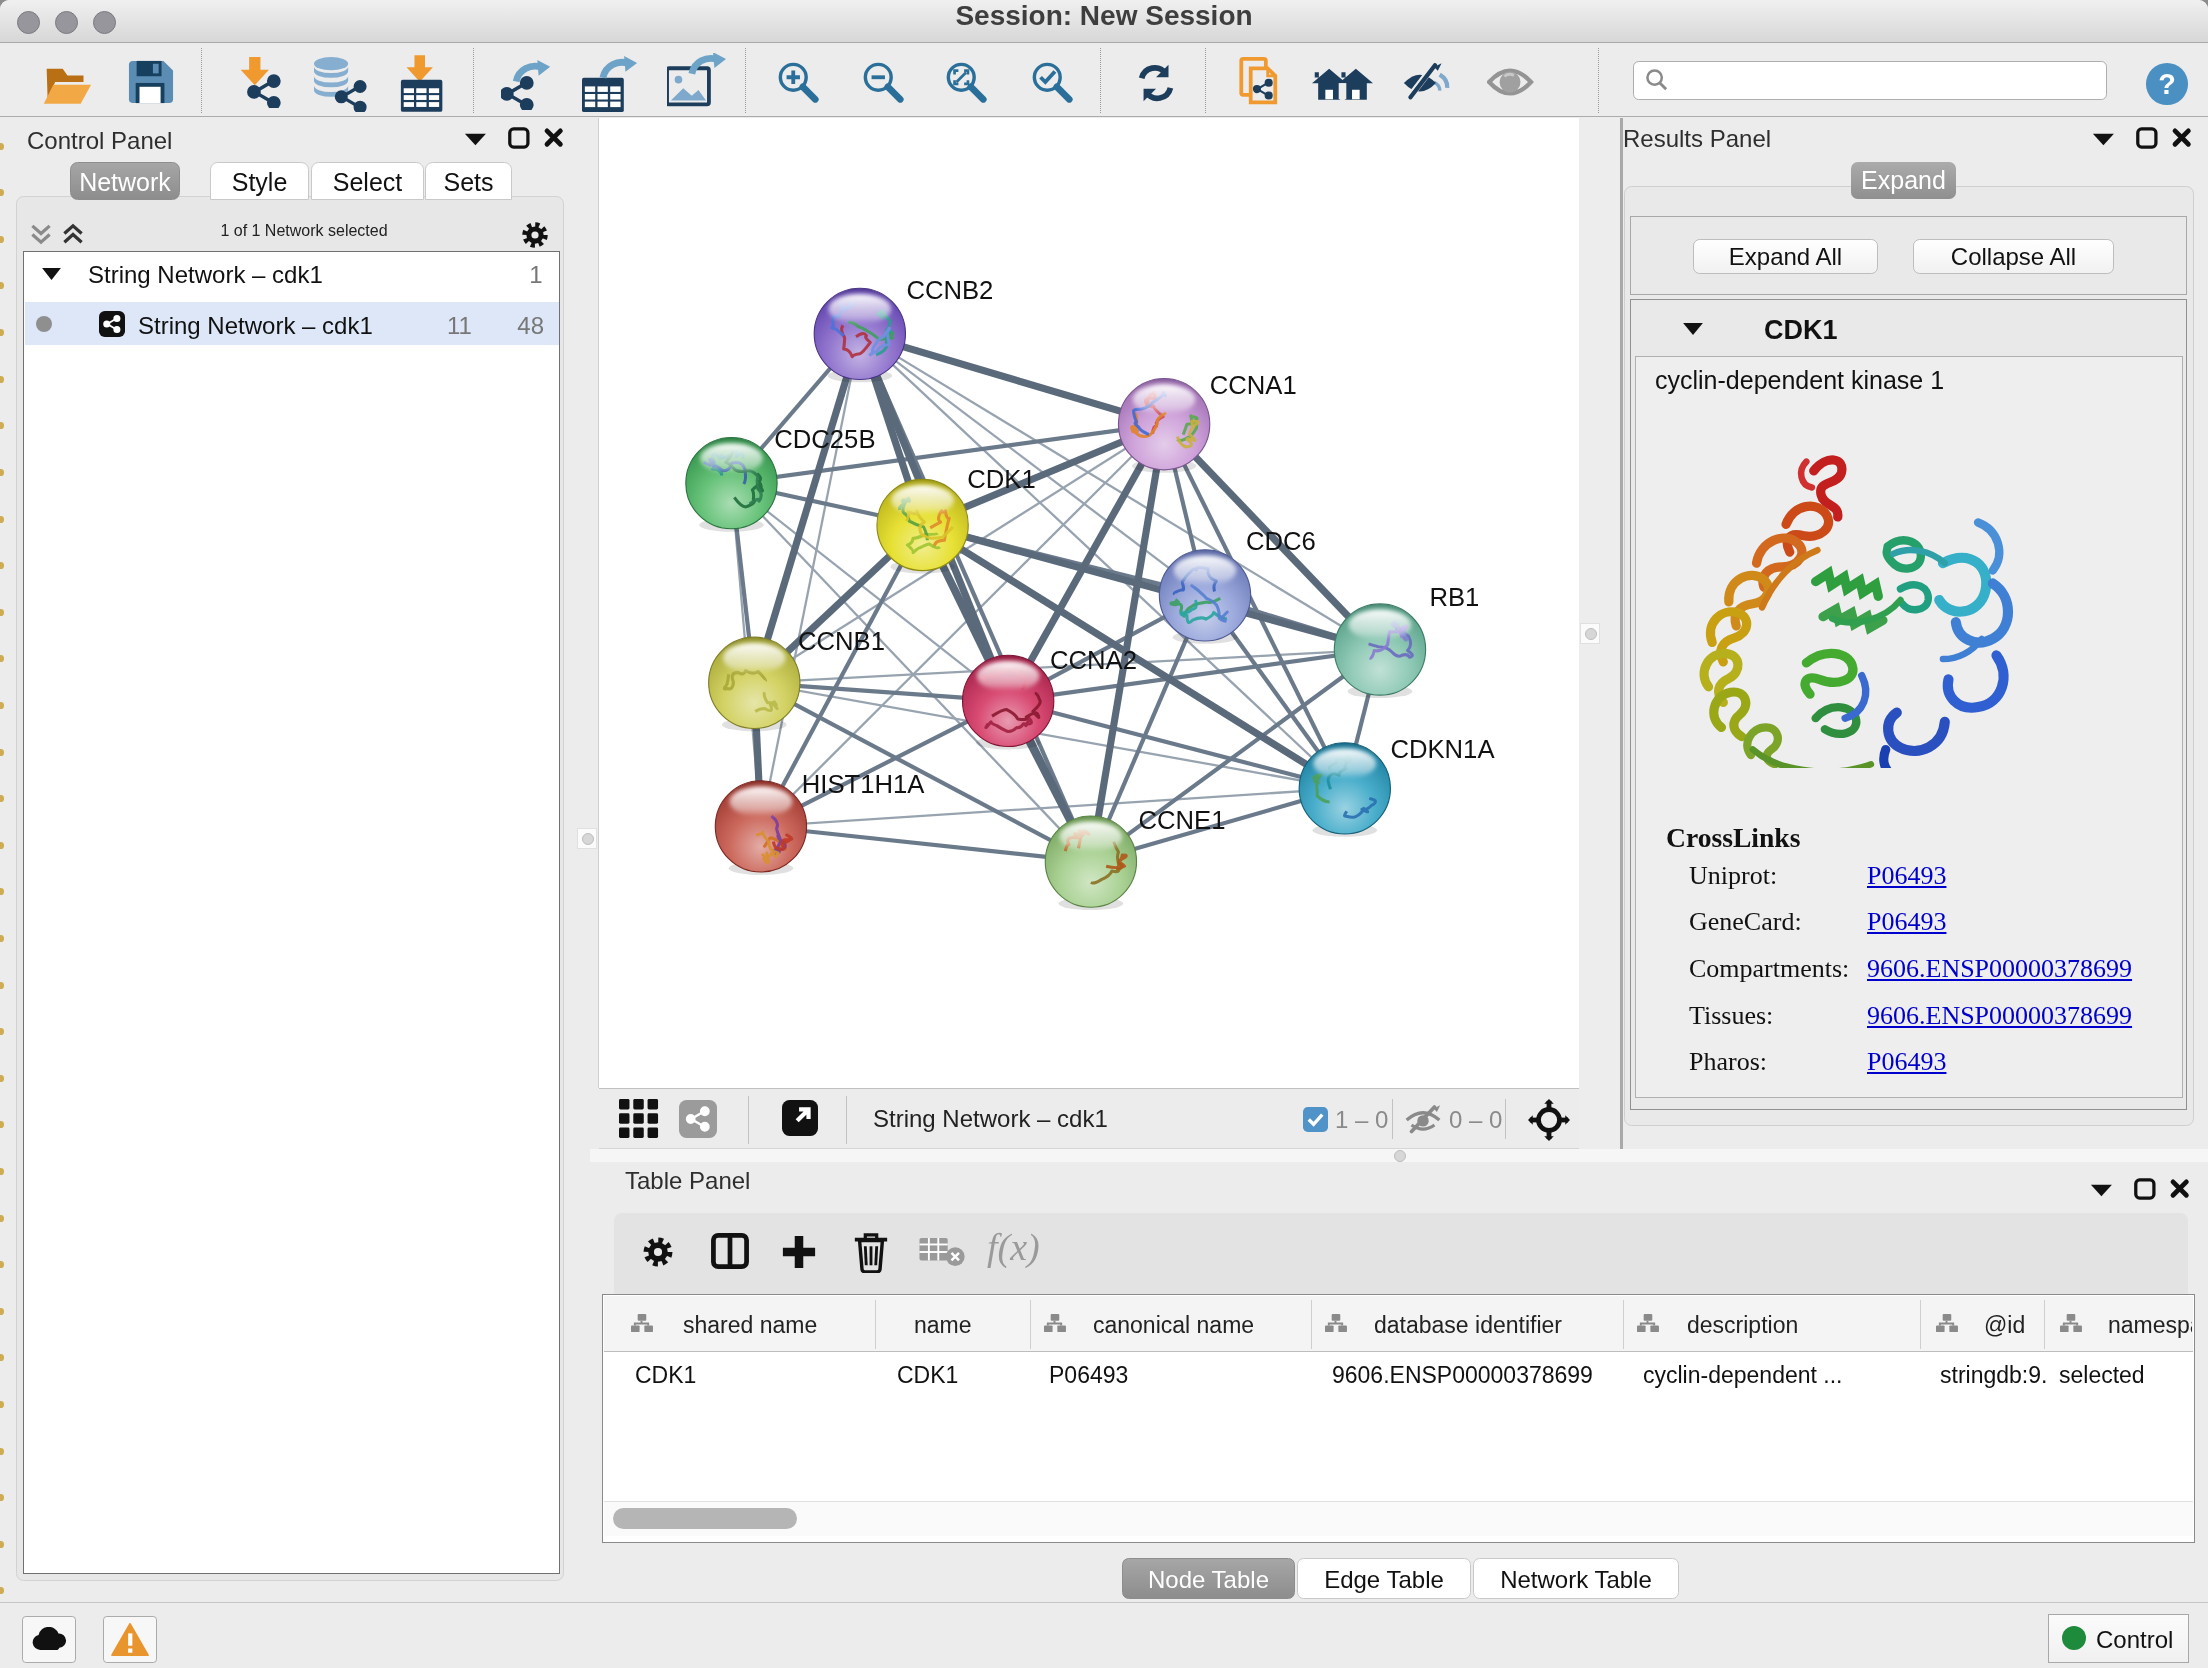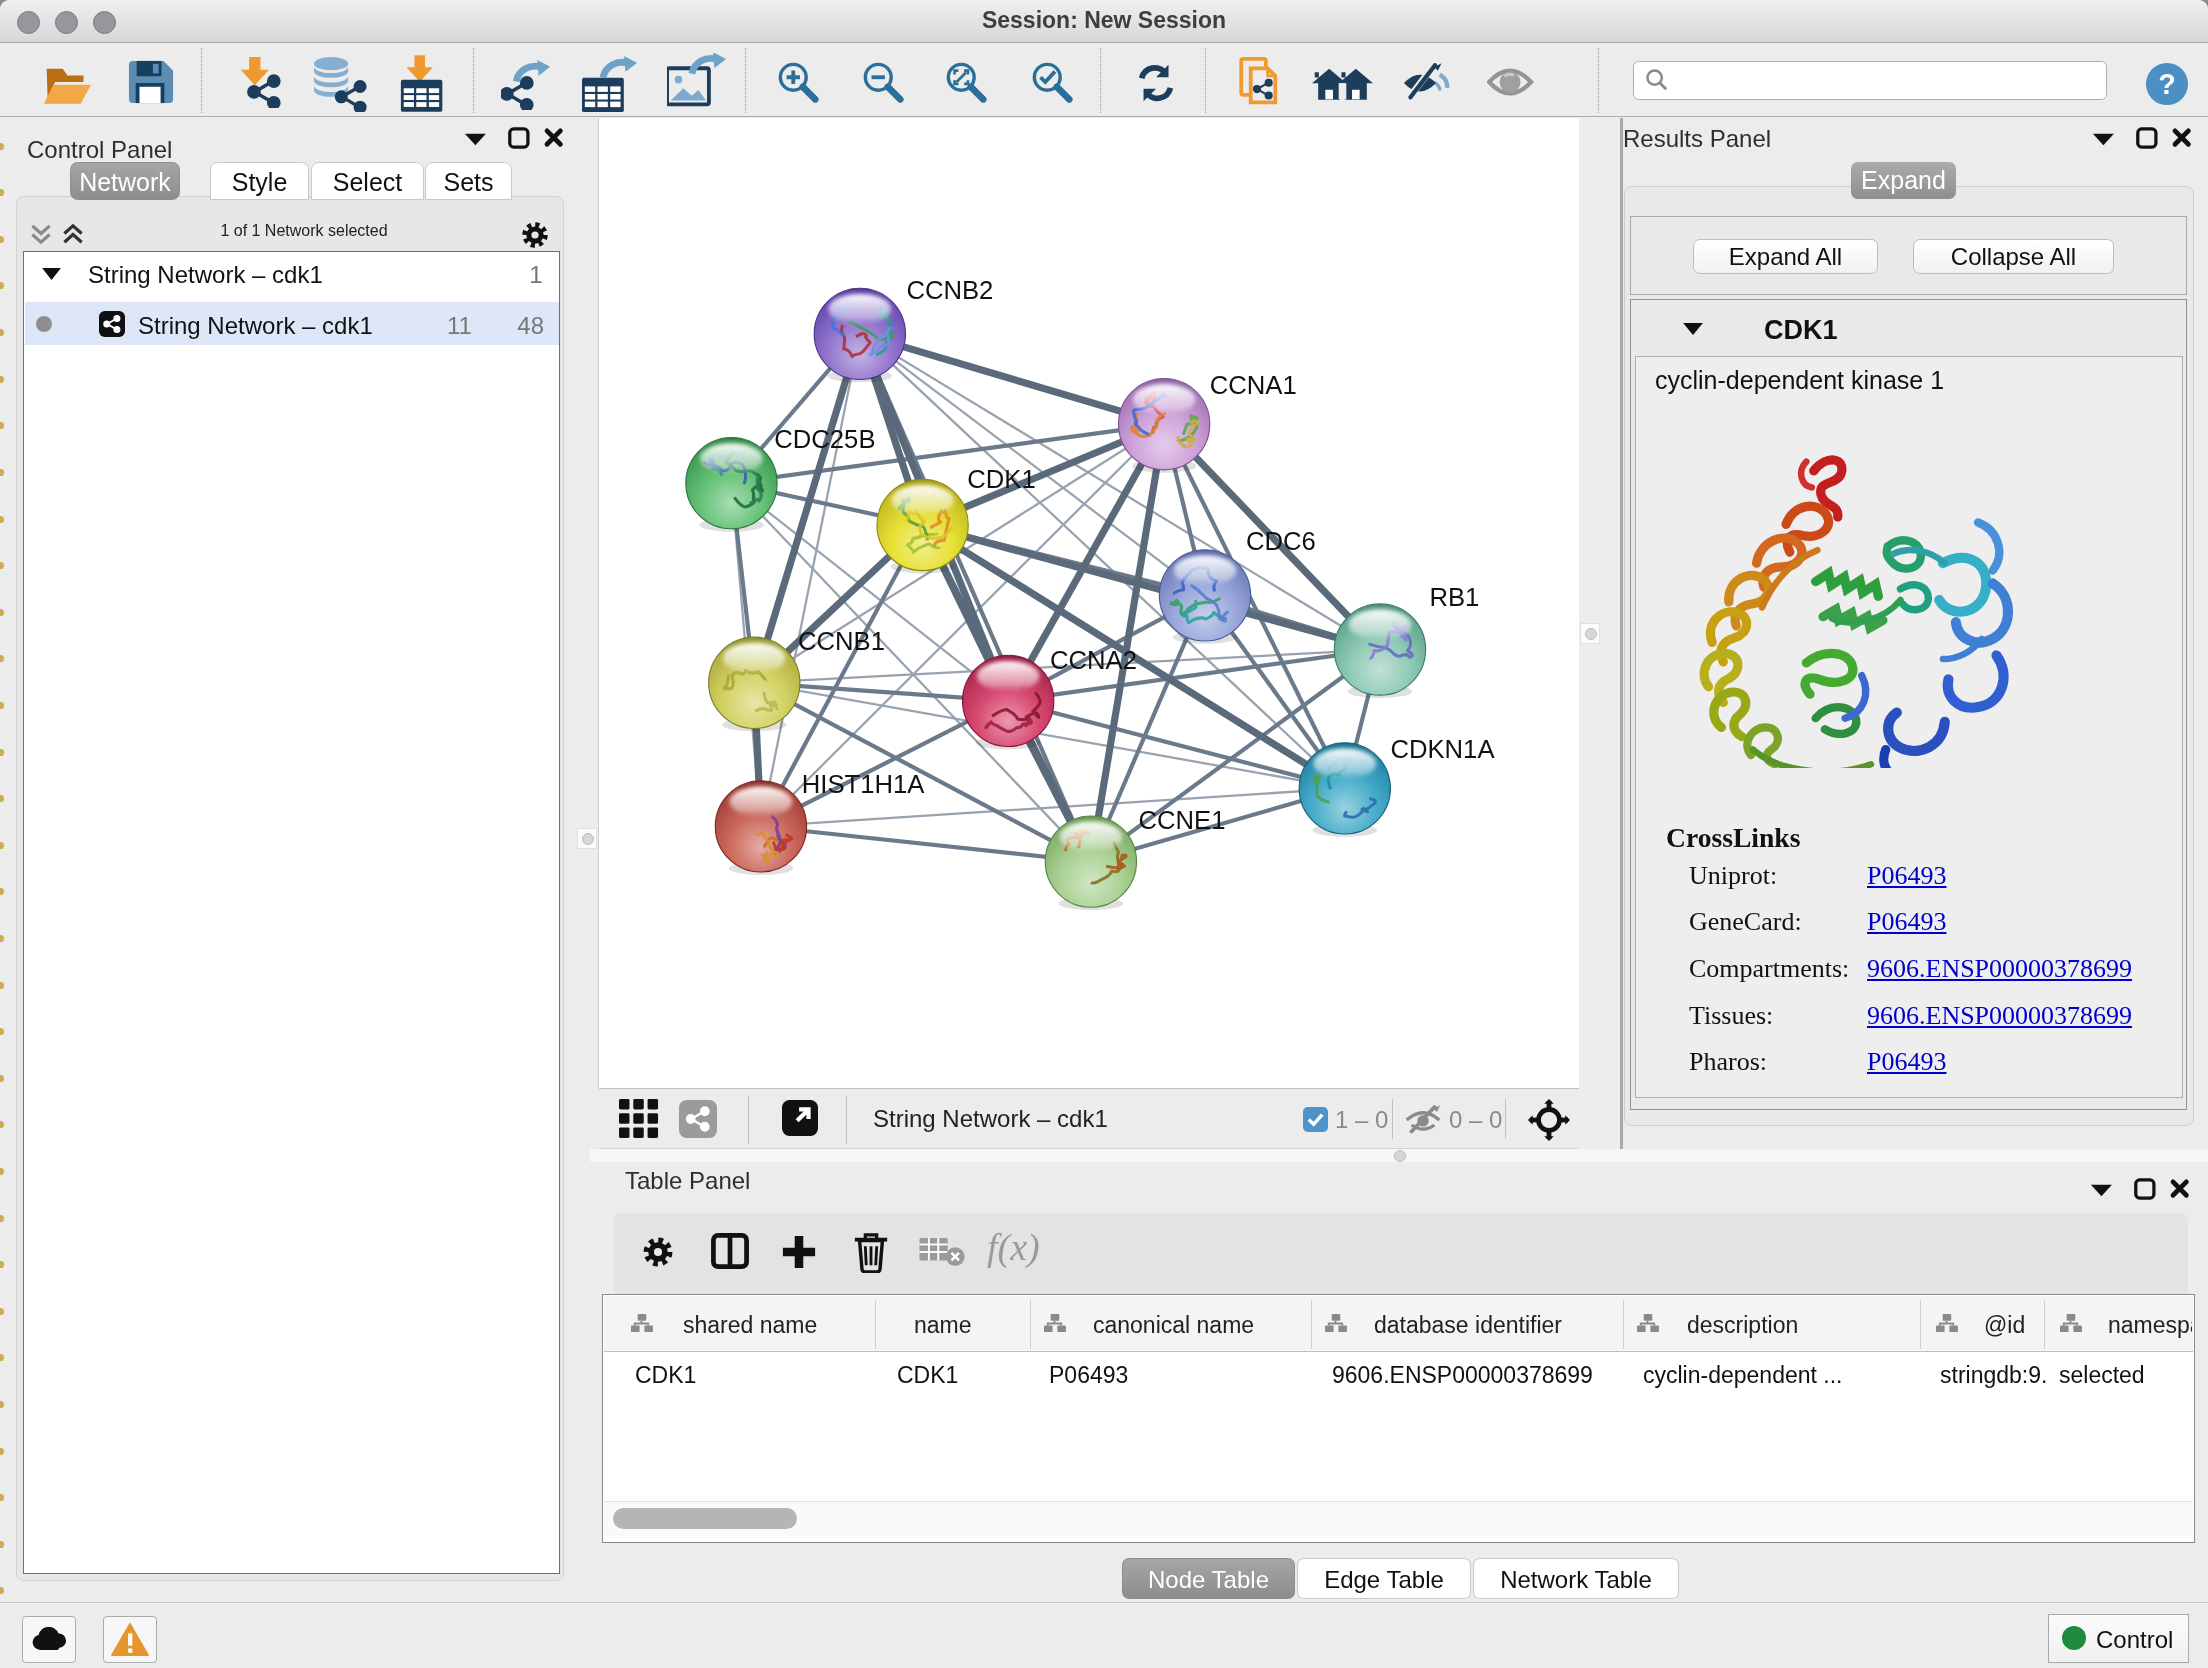--- a/index.html
+++ b/index.html
@@ -8,21 +8,21 @@
 .tab{position:absolute;top:162px;height:38px;line-height:38px;text-align:center;font-size:25px;background:#fff;border:1px solid #c9c9c9;color:#111}
 .tabsel{background:linear-gradient(#a6a6a6,#8d8d8d);color:#fff;border-color:#8d8d8d}
 .btn{position:absolute;background:linear-gradient(#ffffff,#f1f1f1);border:1px solid #bdbdbd;border-radius:6.7px;font-size:24px;color:#111;text-align:center}
 .serif{font-family:"Liberation Serif",serif}
 </style></head><body>
 <div class="win"></div>
 <div class="abs" style="left:0;top:0;width:2208px;height:43px;background:linear-gradient(#f0f0f0,#d7d7d7);border-bottom:1.4px solid #a8a8a8;border-radius:9.5px 9.5px 0 0"></div>
 <div class="abs" style="left:17px;top:10.5px;width:23px;height:23px;border-radius:50%;background:#97969c;border:1.4px solid #7b7a80"></div>
 <div class="abs" style="left:55px;top:10.5px;width:23px;height:23px;border-radius:50%;background:#97969c;border:1.4px solid #7b7a80"></div>
 <div class="abs" style="left:93px;top:10.5px;width:23px;height:23px;border-radius:50%;background:#97969c;border:1.4px solid #7b7a80"></div>
-<div class="abs" style="left:0;top:7px;width:2208px;text-align:center;font-size:23px;font-weight:bold;color:#3e3e3e">Session: New Session</div>
+<div class="abs" style="left:0;top:0;width:2208px;text-align:center;font-size:28px;font-weight:bold;color:#3e3e3e">Session: New Session</div>
 <div class="abs" style="left:0;top:44px;width:2208px;height:73px;background:#ececec;border-bottom:1.4px solid #ababab"></div>
 <svg style="position:absolute;left:41px;top:59px" width="51" height="46" viewBox="0 0 54 48">
     <path d="M6,10 h17 l5,7 h17 v7 h-30 l-8,18 z" fill="#b96f14"></path>
 <path d="M13,27 h40 l-11,20 h-39 z" fill="#f2a844"></path>
   </svg>
 <svg style="position:absolute;left:127px;top:59px" width="48" height="46" viewBox="0 0 50 48">
     <path d="M2,6 a4,4 0 0 1 4,-4 H38 L48,12 V42 a4,4 0 0 1 -4,4 H6 a4,4 0 0 1 -4,-4 Z" fill="#5b8db4"></path>
 <path d="M10,2 h26 v16 h-26 z" fill="#17405f"></path>
 <path d="M27,5 h6 v10 h-6 z" fill="#5b8db4"></path>
 <path d="M9,25 h30 v21 h-30 z" fill="#17405f"></path>
@@ -197,21 +197,21 @@
 <div class="abs" style="left:-2.9px;top:1168px;width:6.7px;height:6.7px;border-radius:50%;background:#c9a13a;opacity:.85"></div>
 <div class="abs" style="left:-2.9px;top:1215px;width:6.7px;height:6.7px;border-radius:50%;background:#c9a13a;opacity:.85"></div>
 <div class="abs" style="left:-2.9px;top:1261px;width:6.7px;height:6.7px;border-radius:50%;background:#c9a13a;opacity:.85"></div>
 <div class="abs" style="left:-2.9px;top:1308px;width:6.7px;height:6.7px;border-radius:50%;background:#c9a13a;opacity:.85"></div>
 <div class="abs" style="left:-2.9px;top:1354px;width:6.7px;height:6.7px;border-radius:50%;background:#c9a13a;opacity:.85"></div>
 <div class="abs" style="left:-2.9px;top:1401px;width:6.7px;height:6.7px;border-radius:50%;background:#c9a13a;opacity:.85"></div>
 <div class="abs" style="left:-2.9px;top:1448px;width:6.7px;height:6.7px;border-radius:50%;background:#c9a13a;opacity:.85"></div>
 <div class="abs" style="left:-2.9px;top:1494px;width:6.7px;height:6.7px;border-radius:50%;background:#c9a13a;opacity:.85"></div>
 <div class="abs" style="left:-2.9px;top:1541px;width:6.7px;height:6.7px;border-radius:50%;background:#c9a13a;opacity:.85"></div>
 <div class="abs" style="left:-2.9px;top:1587px;width:6.7px;height:6.7px;border-radius:50%;background:#c9a13a;opacity:.85"></div>
-<div class="abs hdr" style="left:27px;top:136px">Control Panel</div>
+<div class="abs hdr" style="left:27px;top:127px">Control Panel</div>
 <svg style="position:absolute;left:463px;top:126px" width="105" height="25" viewBox="0 0 110 26">
 <path d="M2,8 h22 l-11,12 z" fill="#111"></path>
 <rect x="49" y="3" width="19" height="19" rx="4" fill="none" stroke="#111" stroke-width="3.4"></rect>
 <path d="M88,5 l14,14 M102,5 l-14,14" stroke="#111" stroke-width="5" stroke-linecap="round"></path>
   </svg>
 <div class="abs" style="left:16px;top:196px;width:548px;height:1385px;background:#e7e7e7;border:1px solid #d2d2d2;border-radius:7.6px"></div>
 <div class="tab tabsel" style="left:70px;width:110px;border-radius:7.6px">Network</div>
 <div class="tab" style="left:210px;width:99px;border-radius:7.6px 7.6px 0 0">Style</div>
 <div class="tab" style="left:311px;width:113px;border-radius:7.6px 7.6px 0 0">Select</div>
 <div class="tab" style="left:425px;width:87px;border-radius:7.6px 7.6px 0 0">Sets</div>

